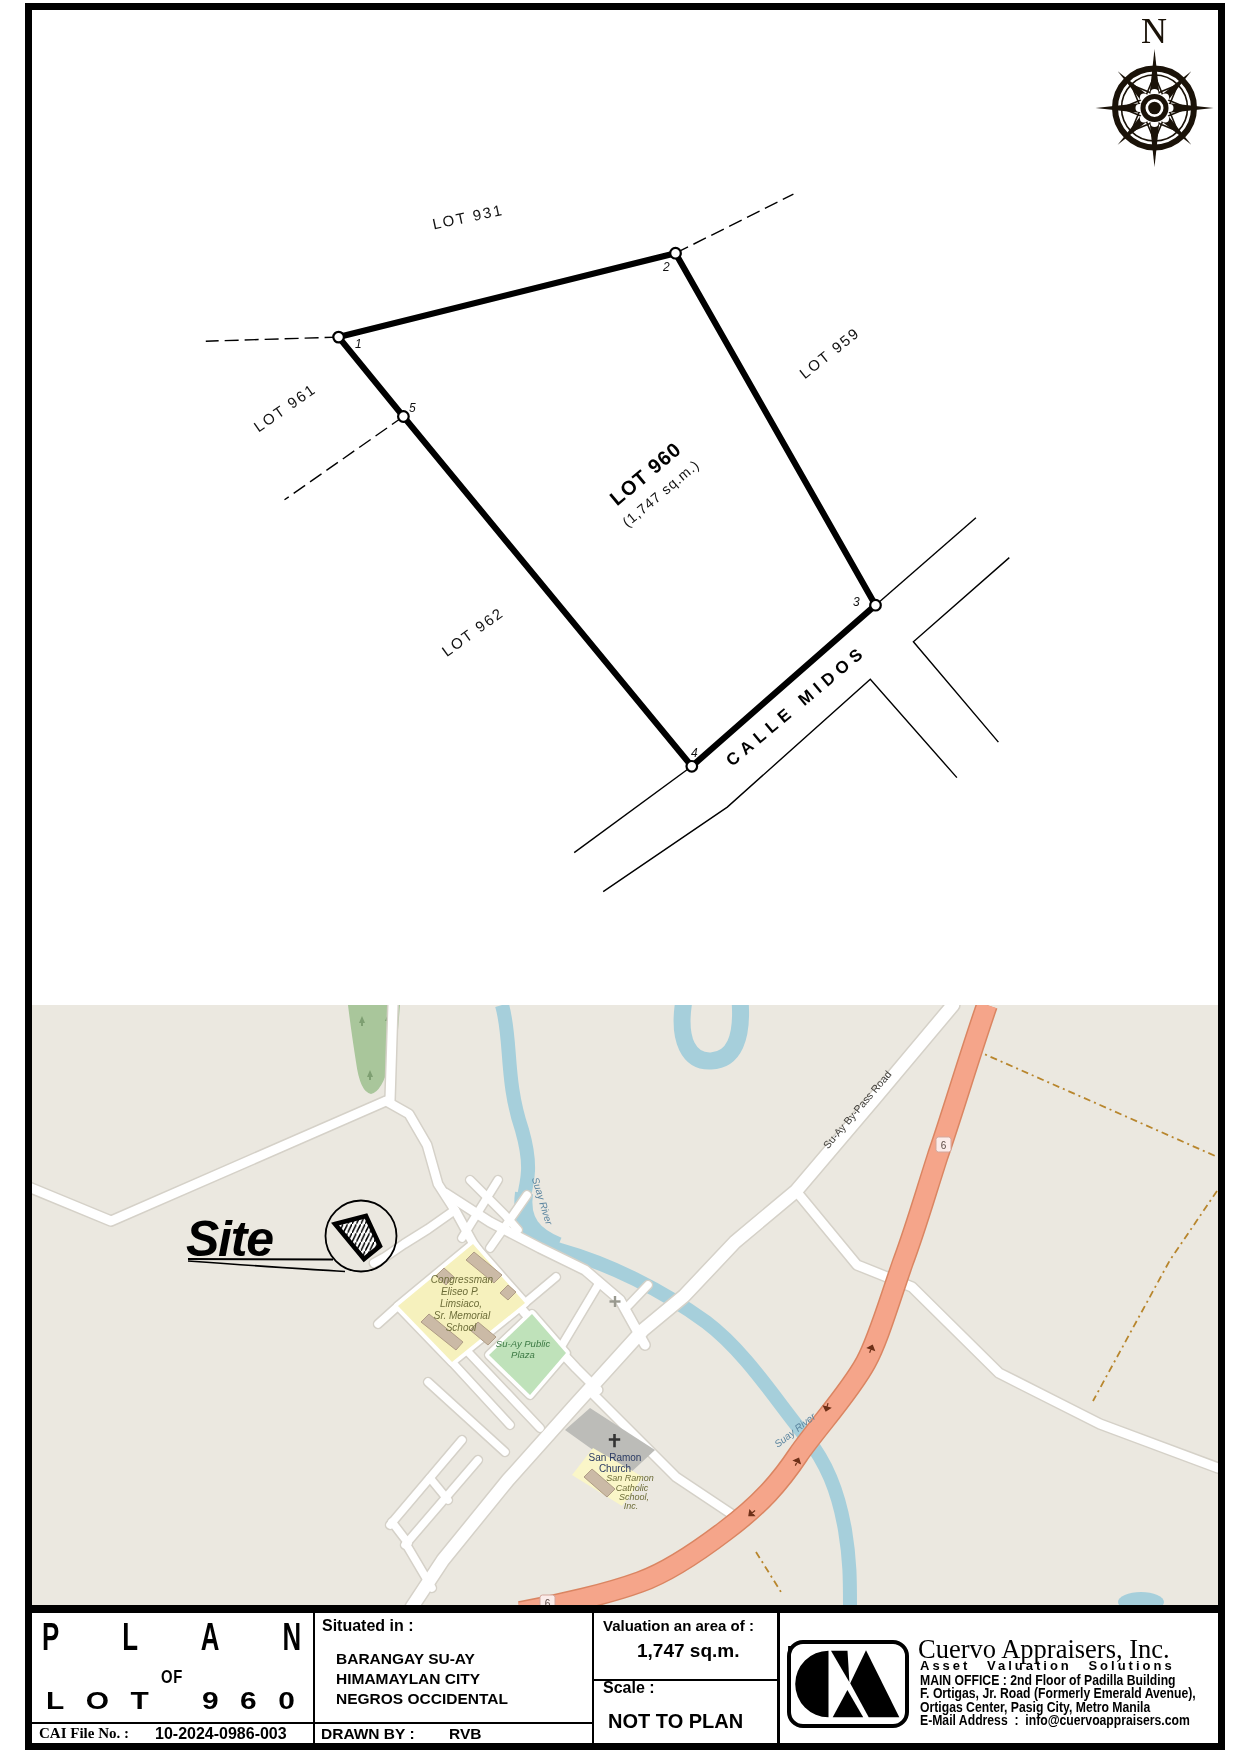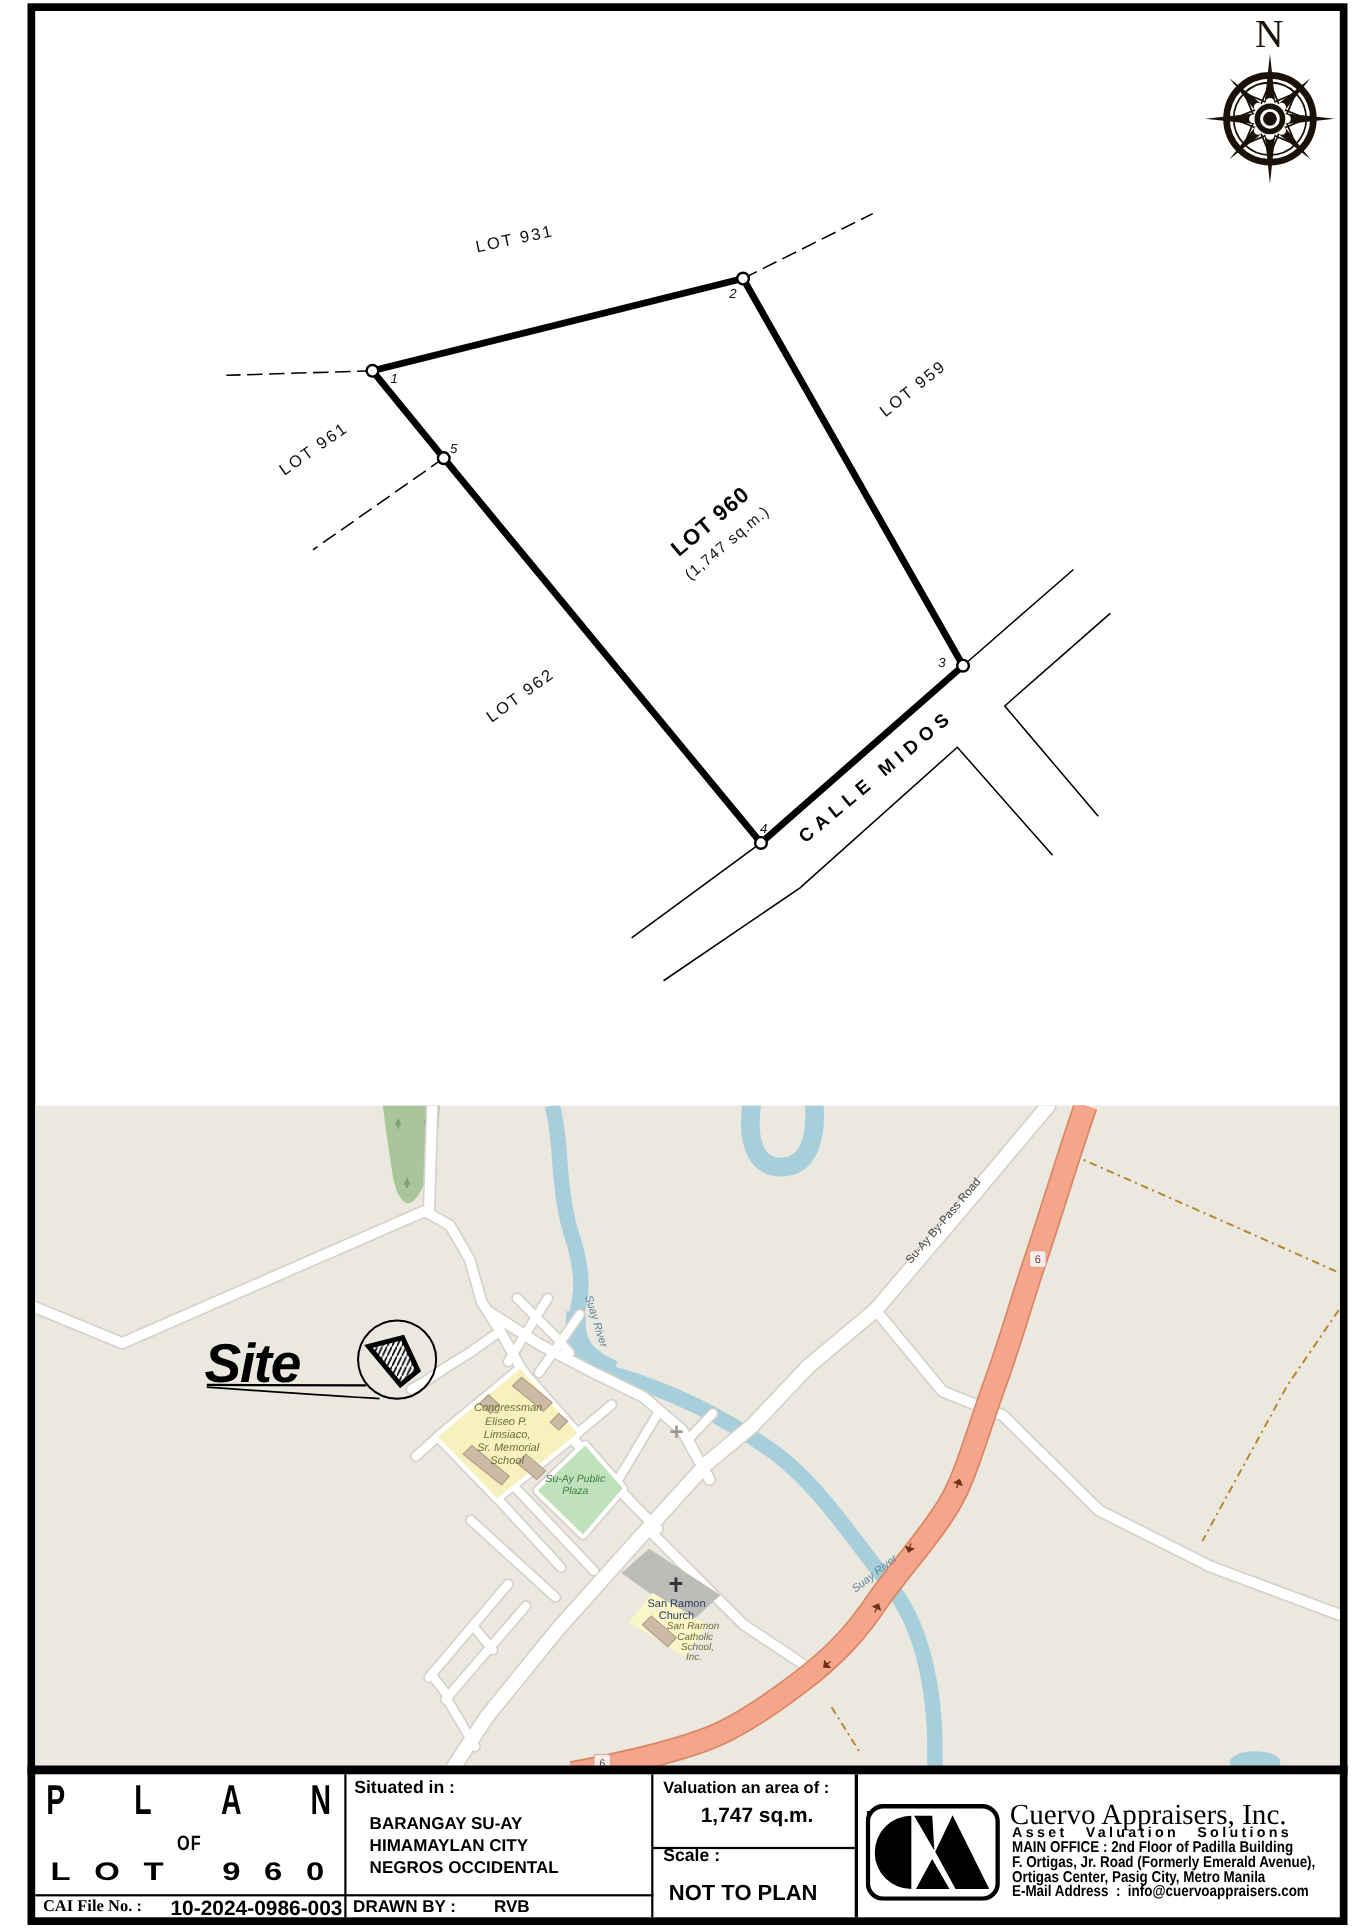--- a/index.html
+++ b/index.html
@@ -308,21 +308,21 @@
     <div class="abs" style="left:561px;top:73.5px;width:184px;height:2.3px;background:#000;"></div>
 
     <div class="abs tb" style="left:10px;top:11px;width:258px;font-size:38px;transform:scale(0.68,1);transform-origin:0 0;letter-spacing:92.5px;white-space:nowrap;">PLAN</div>
 
     <div class="abs tb" style="left:129px;top:61px;font-size:19px;transform:scale(0.78,1);transform-origin:0 0;letter-spacing:1px;">OF</div>
 
     <div class="abs tb" style="left:14px;top:83px;font-size:23px;transform:scale(1.3,1);transform-origin:0 0;letter-spacing:16.5px;white-space:nowrap;">LOT</div>
     <div class="abs tb" style="left:170px;top:83px;font-size:23px;transform:scale(1.3,1);transform-origin:0 0;letter-spacing:16.5px;white-space:nowrap;">960</div>
 
     <div class="abs tb" style="left:7px;top:120px;font-size:15px;font-family:Liberation Serif, serif;">CAI File No. :</div>
-    <div class="abs tb" style="left:123px;top:120px;font-size:19px;">10-2024-0986-003</div>
+    <div class="abs tb" style="left:123px;top:120px;font-size:16px;">10-2024-0986-003</div>
 
     <div class="abs tb" style="left:290px;top:12px;font-size:16px;">Situated in :</div>
     <div class="abs tb" style="left:304px;top:44px;font-size:15.5px;line-height:20px;">BARANGAY SU-AY<br>HIMAMAYLAN CITY<br>NEGROS OCCIDENTAL</div>
 
     <div class="abs tb" style="left:289px;top:120px;font-size:15.5px;">DRAWN BY :</div>
     <div class="abs tb" style="left:417px;top:120px;font-size:15.5px;">RVB</div>
 
     <div class="abs tb" style="left:571px;top:12px;font-size:15px;">Valuation an area of :</div>
     <div class="abs tb" style="left:605px;top:35px;font-size:19px;">1,747 sq.m.</div>
 

